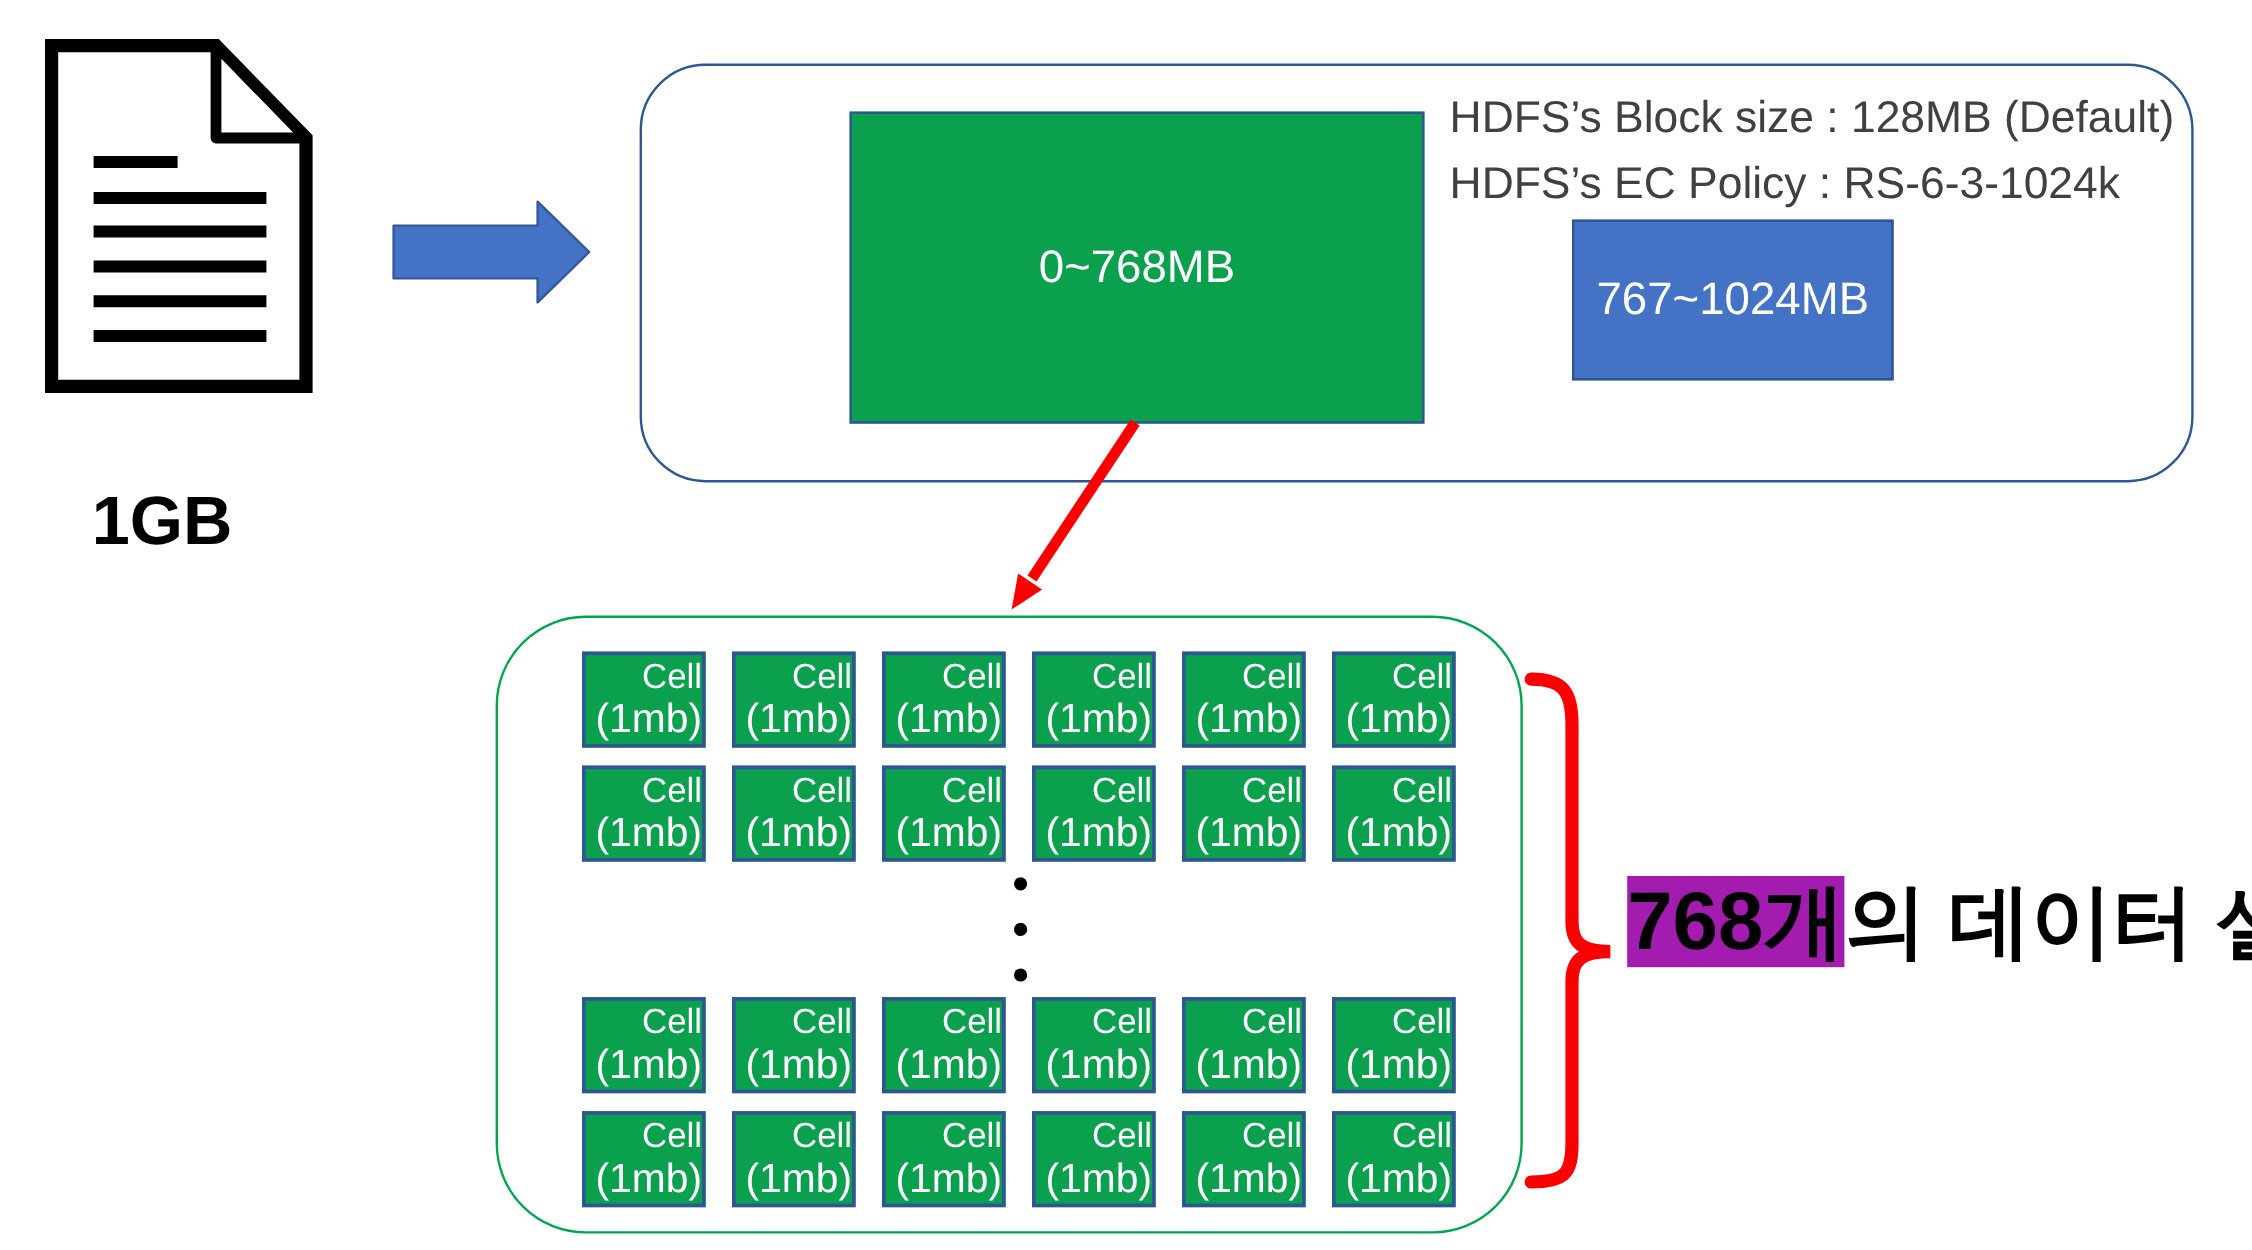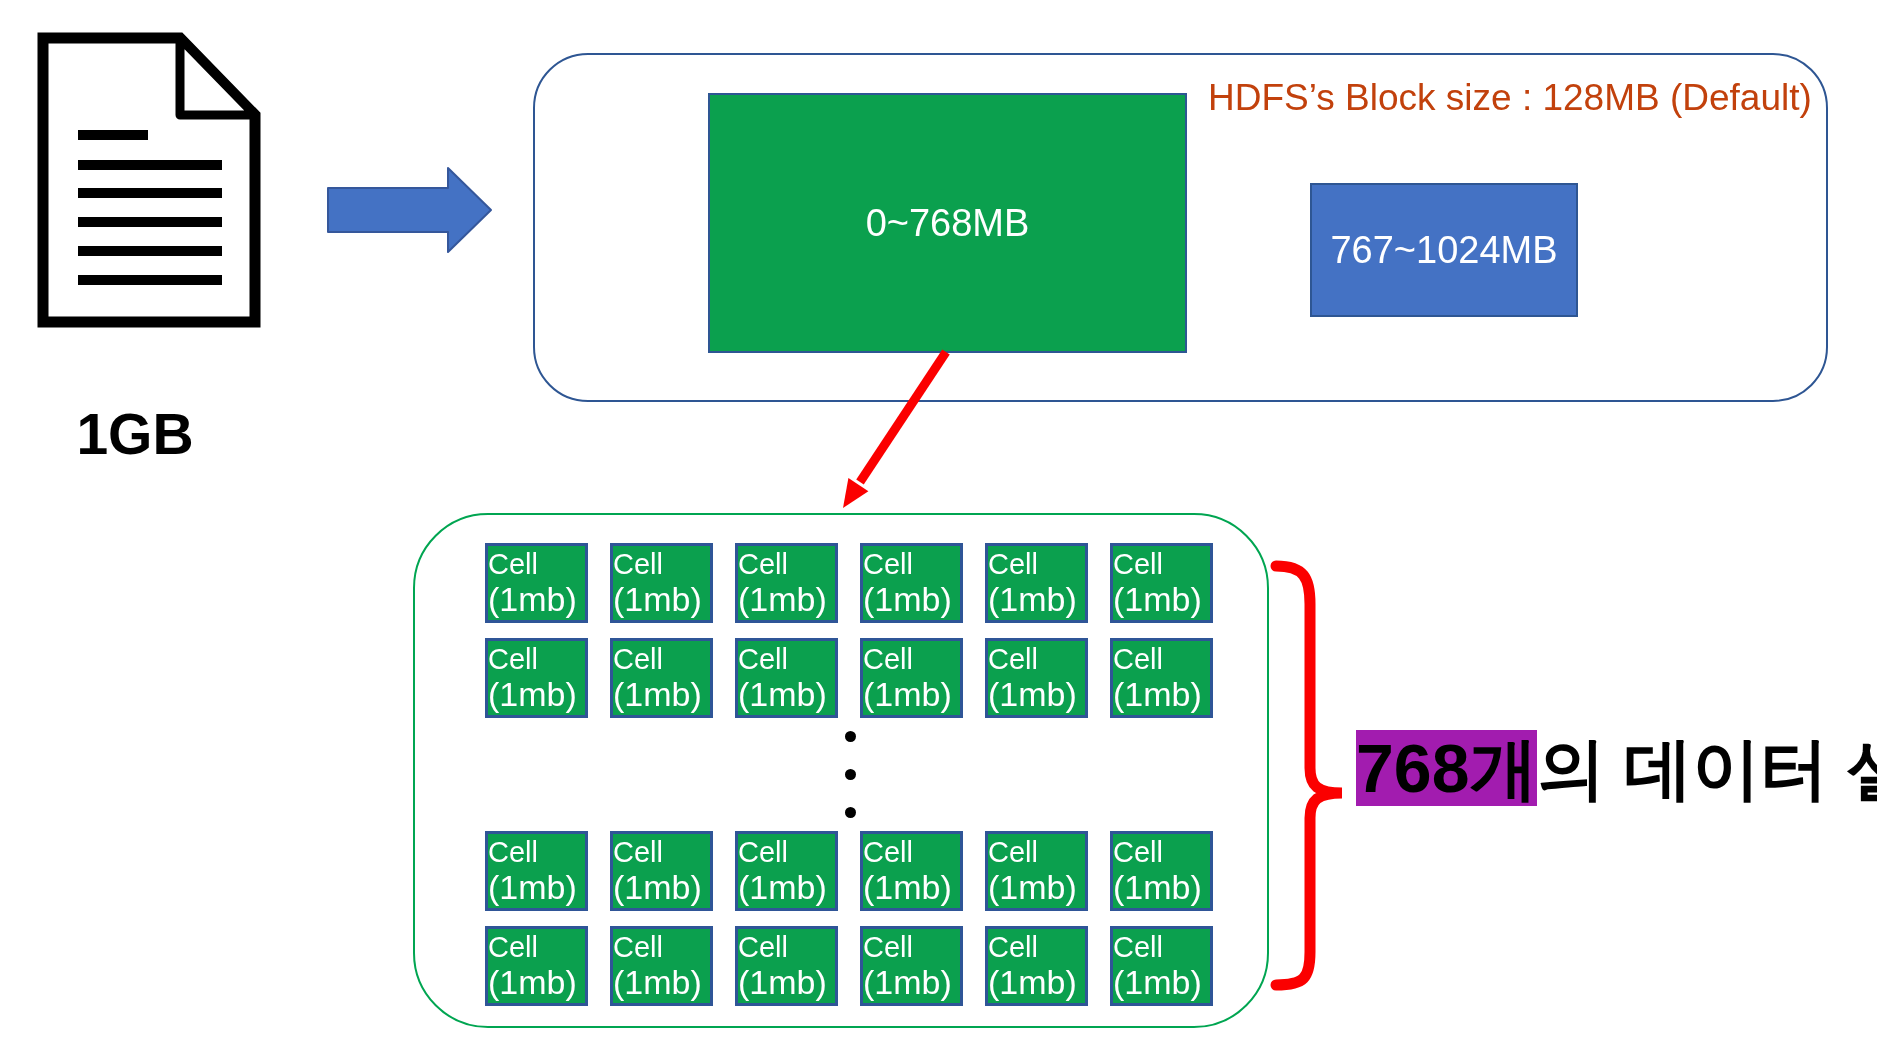--- a/index.html
+++ b/index.html
@@ -35,35 +35,35 @@
   .block{
     position:absolute;box-sizing:border-box;color:#ffffff;
     display:flex;align-items:center;justify-content:center;
     border:2.5px solid #2E5693;font-size:38px;white-space:nowrap;
   }
   .block-green{left:708px;top:93px;width:479px;height:260px;background:#0BA04E;}
   .block-blue{left:1310px;top:183px;width:268px;height:134px;background:#4472C4;}
 
   .hdfs-info{
     position:absolute;left:1208px;top:70px;
-    color:#c2410c;font-size:37px;line-height:55px;white-space:nowrap;
+    color:#404040;font-size:37px;line-height:55px;white-space:nowrap;
   }
 
   
   .cell-container{
     position:absolute;left:413px;top:513px;width:856px;height:515px;
     border:2.5px solid #00A551;border-radius:75px;box-sizing:border-box;
   }
   .cells-area{position:absolute;left:70px;top:28px;width:730px;}
   .cell-row{display:flex;gap:22px;}
   .cell-row.gap-after{margin-bottom:15px;}
   .cell{
     width:103px;height:80px;box-sizing:border-box;flex:0 0 auto;
     background:#0BA04E;border:3px solid #2F5597;color:#ffffff;
-    display:flex;flex-direction:column;align-items:flex-start;justify-content:center;
+    display:flex;flex-direction:column;align-items:flex-end;justify-content:center;
     line-height:1.12;
   }
   .cell-l1{font-size:29px;}
   .cell-l2{font-size:34px;}
   .dots{
     height:113px;display:flex;flex-direction:column;
     align-items:center;justify-content:center;gap:27px;
   }
   .dot{width:11px;height:11px;border-radius:50%;background:#000000;}
 
@@ -100,20 +100,21 @@
     <polygon points="3,25 123,25 123,5 166,47 123,89 123,69 3,69" fill="#4472C4" stroke="#35579B" stroke-width="2" stroke-linejoin="round"></polygon>
   </svg>
 
   <div class="logical-container"></div>
 
   <div class="block block-green" style="background: rgb(11, 160, 78);">0~768MB</div>
   <div class="block block-blue" style="background: rgb(68, 114, 196);">767~1024MB</div>
 
   <div class="hdfs-info">
     <div>HDFS’s Block size : 128MB (Default)</div>
+    <div>HDFS’s EC Policy : RS-6-3-1024k</div>
   </div>
 
   <svg class="abs" style="left:815px;top:340px;" width="150" height="180" viewBox="0 0 150 180">
     <line x1="131" y1="12" x2="45" y2="142" stroke="#FB0000" stroke-width="9"></line>
     <polygon points="28,168 33.4,138 53.4,151.2" fill="#FB0000"></polygon>
   </svg>
 
   <div class="cell-container">
     <div class="cells-area">
       <div class="cell-row gap-after">

